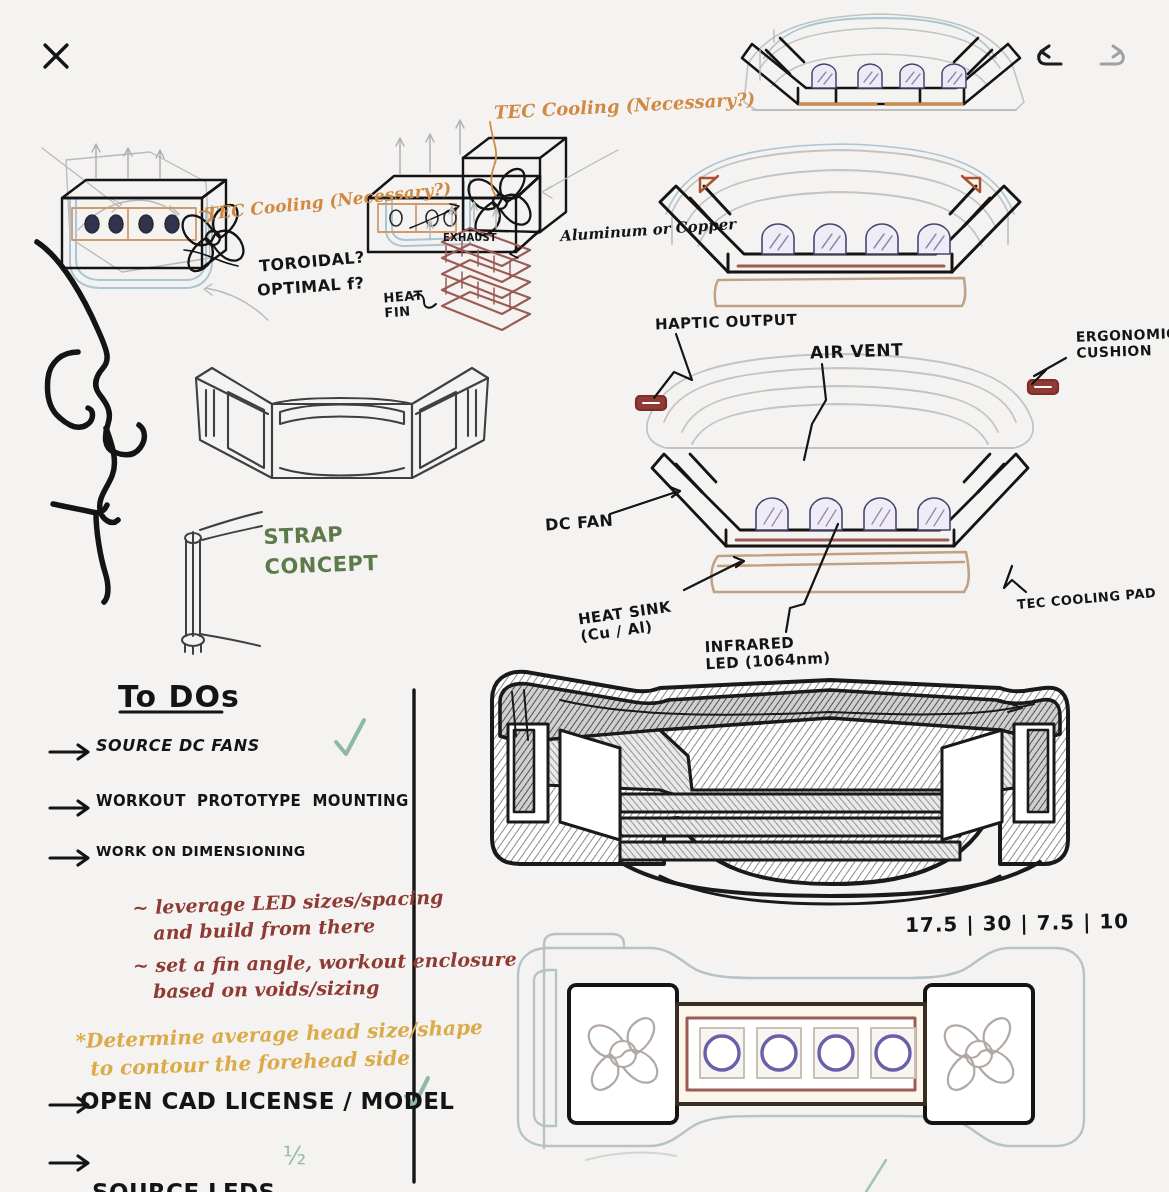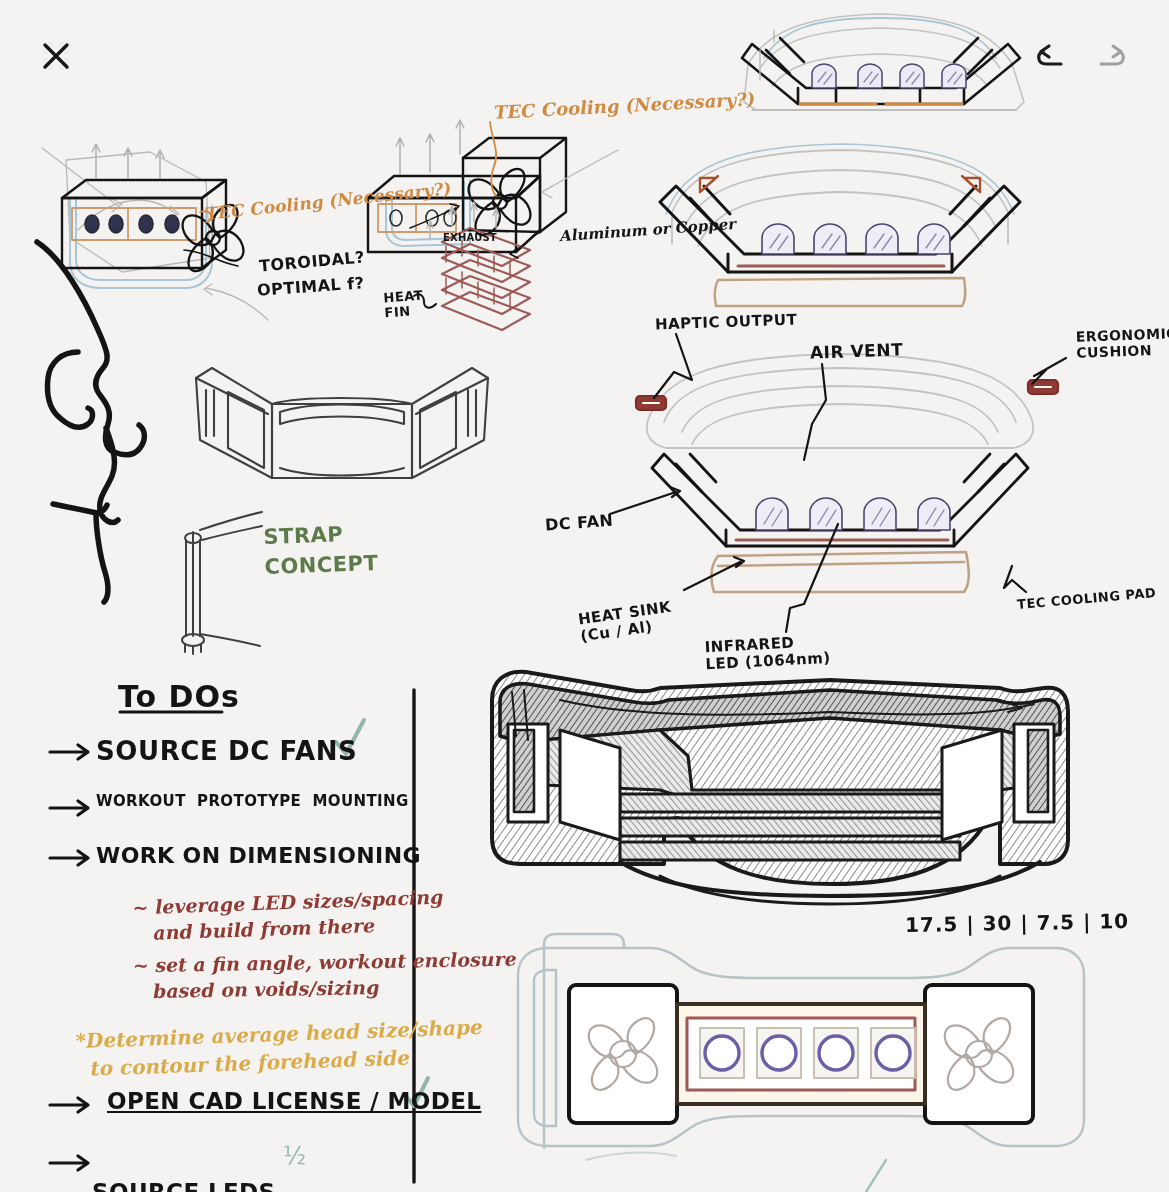--- a/index.html
+++ b/index.html
@@ -543,27 +543,27 @@
     <div class="hw hw-marker c-green" style="left:264px;top:520px;font-size:21px;line-height:1.45;transform:rotate(-2deg);">STRAP
 CONCEPT</div>
 
     <div class="hw hw-marker c-black" style="left:905px;top:912px;font-size:20px;letter-spacing:1px;transform:rotate(-1deg);">17.5 | 30 | 7.5 | 10</div>
   </div>
 
   <div>
 
     <div class="hw hw-marker c-black" style="left:118px;top:680px;font-size:30px;letter-spacing:1px;">To DOs</div>
 
-    <div class="hw hw-marker c-black" style="left:96px;top:737px;font-size:26px;letter-spacing:.6px;">SOURCE DC FANS</div>
+    <div class="hw hw-marker c-black" style="left:96px;top:737px;font-size:16px;letter-spacing:.6px;font-style:italic;">SOURCE DC FANS</div>
 
     <div class="hw hw-marker c-black" style="left:96px;top:793px;font-size:15px;letter-spacing:.4px;">WORKOUT  PROTOTYPE  MOUNTING</div>
 
-    <div class="hw hw-marker c-black" style="left:96px;top:844px;font-size:22px;letter-spacing:.4px;">WORK ON DIMENSIONING</div>
-
-    <div class="hw hw-marker c-black" style="left:107px;top:1089px;font-size:23px;letter-spacing:.4px;text-decoration:underline;">OPEN CAD LICENSE / MODEL</div>
+    <div class="hw hw-marker c-black" style="left:96px;top:844px;font-size:14px;letter-spacing:.4px;">WORK ON DIMENSIONING</div>
+
+    <div class="hw hw-marker c-black" style="left:80px;top:1089px;font-size:23px;letter-spacing:.4px;">OPEN CAD LICENSE / MODEL</div>
 
     <div class="hw hw-marker c-black" style="left:92px;top:1148px;font-size:23px;letter-spacing:.4px;margin-top:32px;">SOURCE LEDS</div>
 
     <div class="chk" style="left:283px;top:1142px;font-size:24px;">½</div>
 
     <div class="hw hw-script c-red" style="left:133px;top:890px;font-size:19px;line-height:1.35;transform:rotate(-2deg);">~ leverage LED sizes/spacing
    and build from there</div>
 
     <div class="hw hw-script c-red" style="left:133px;top:950px;font-size:19px;line-height:1.35;transform:rotate(-1deg);">~ set a fin angle, workout enclosure
    based on voids/sizing</div>

